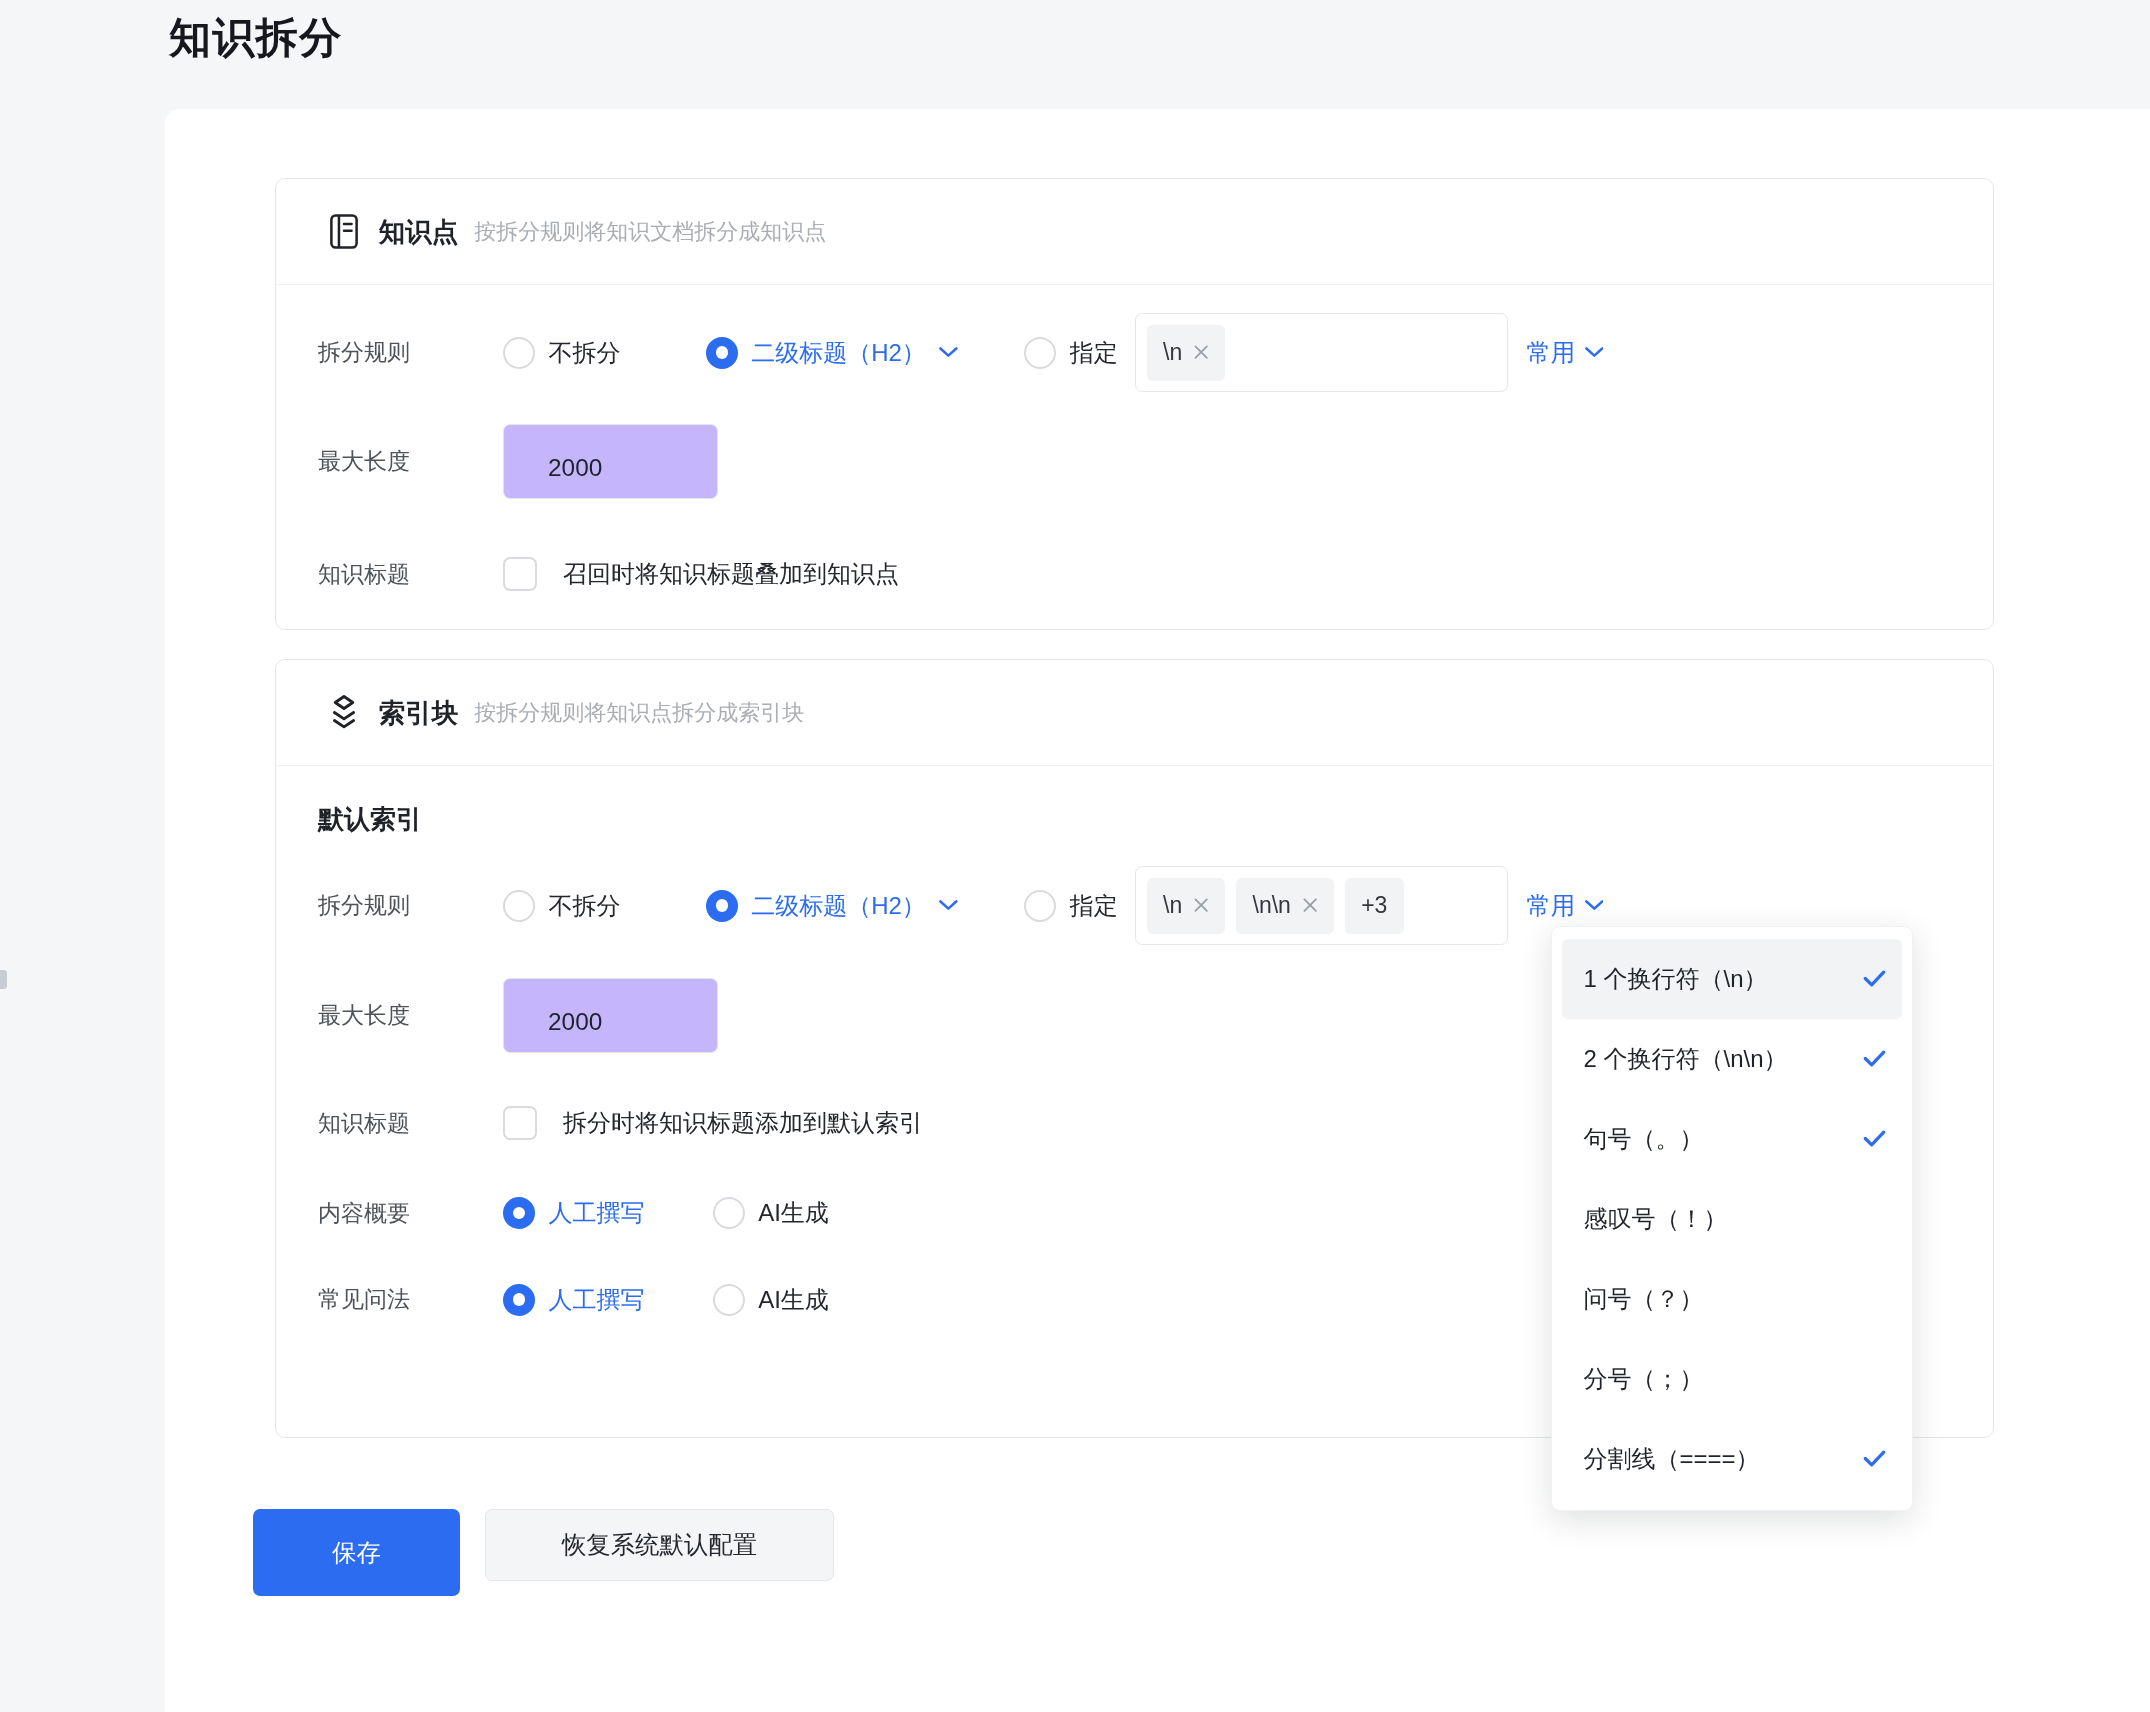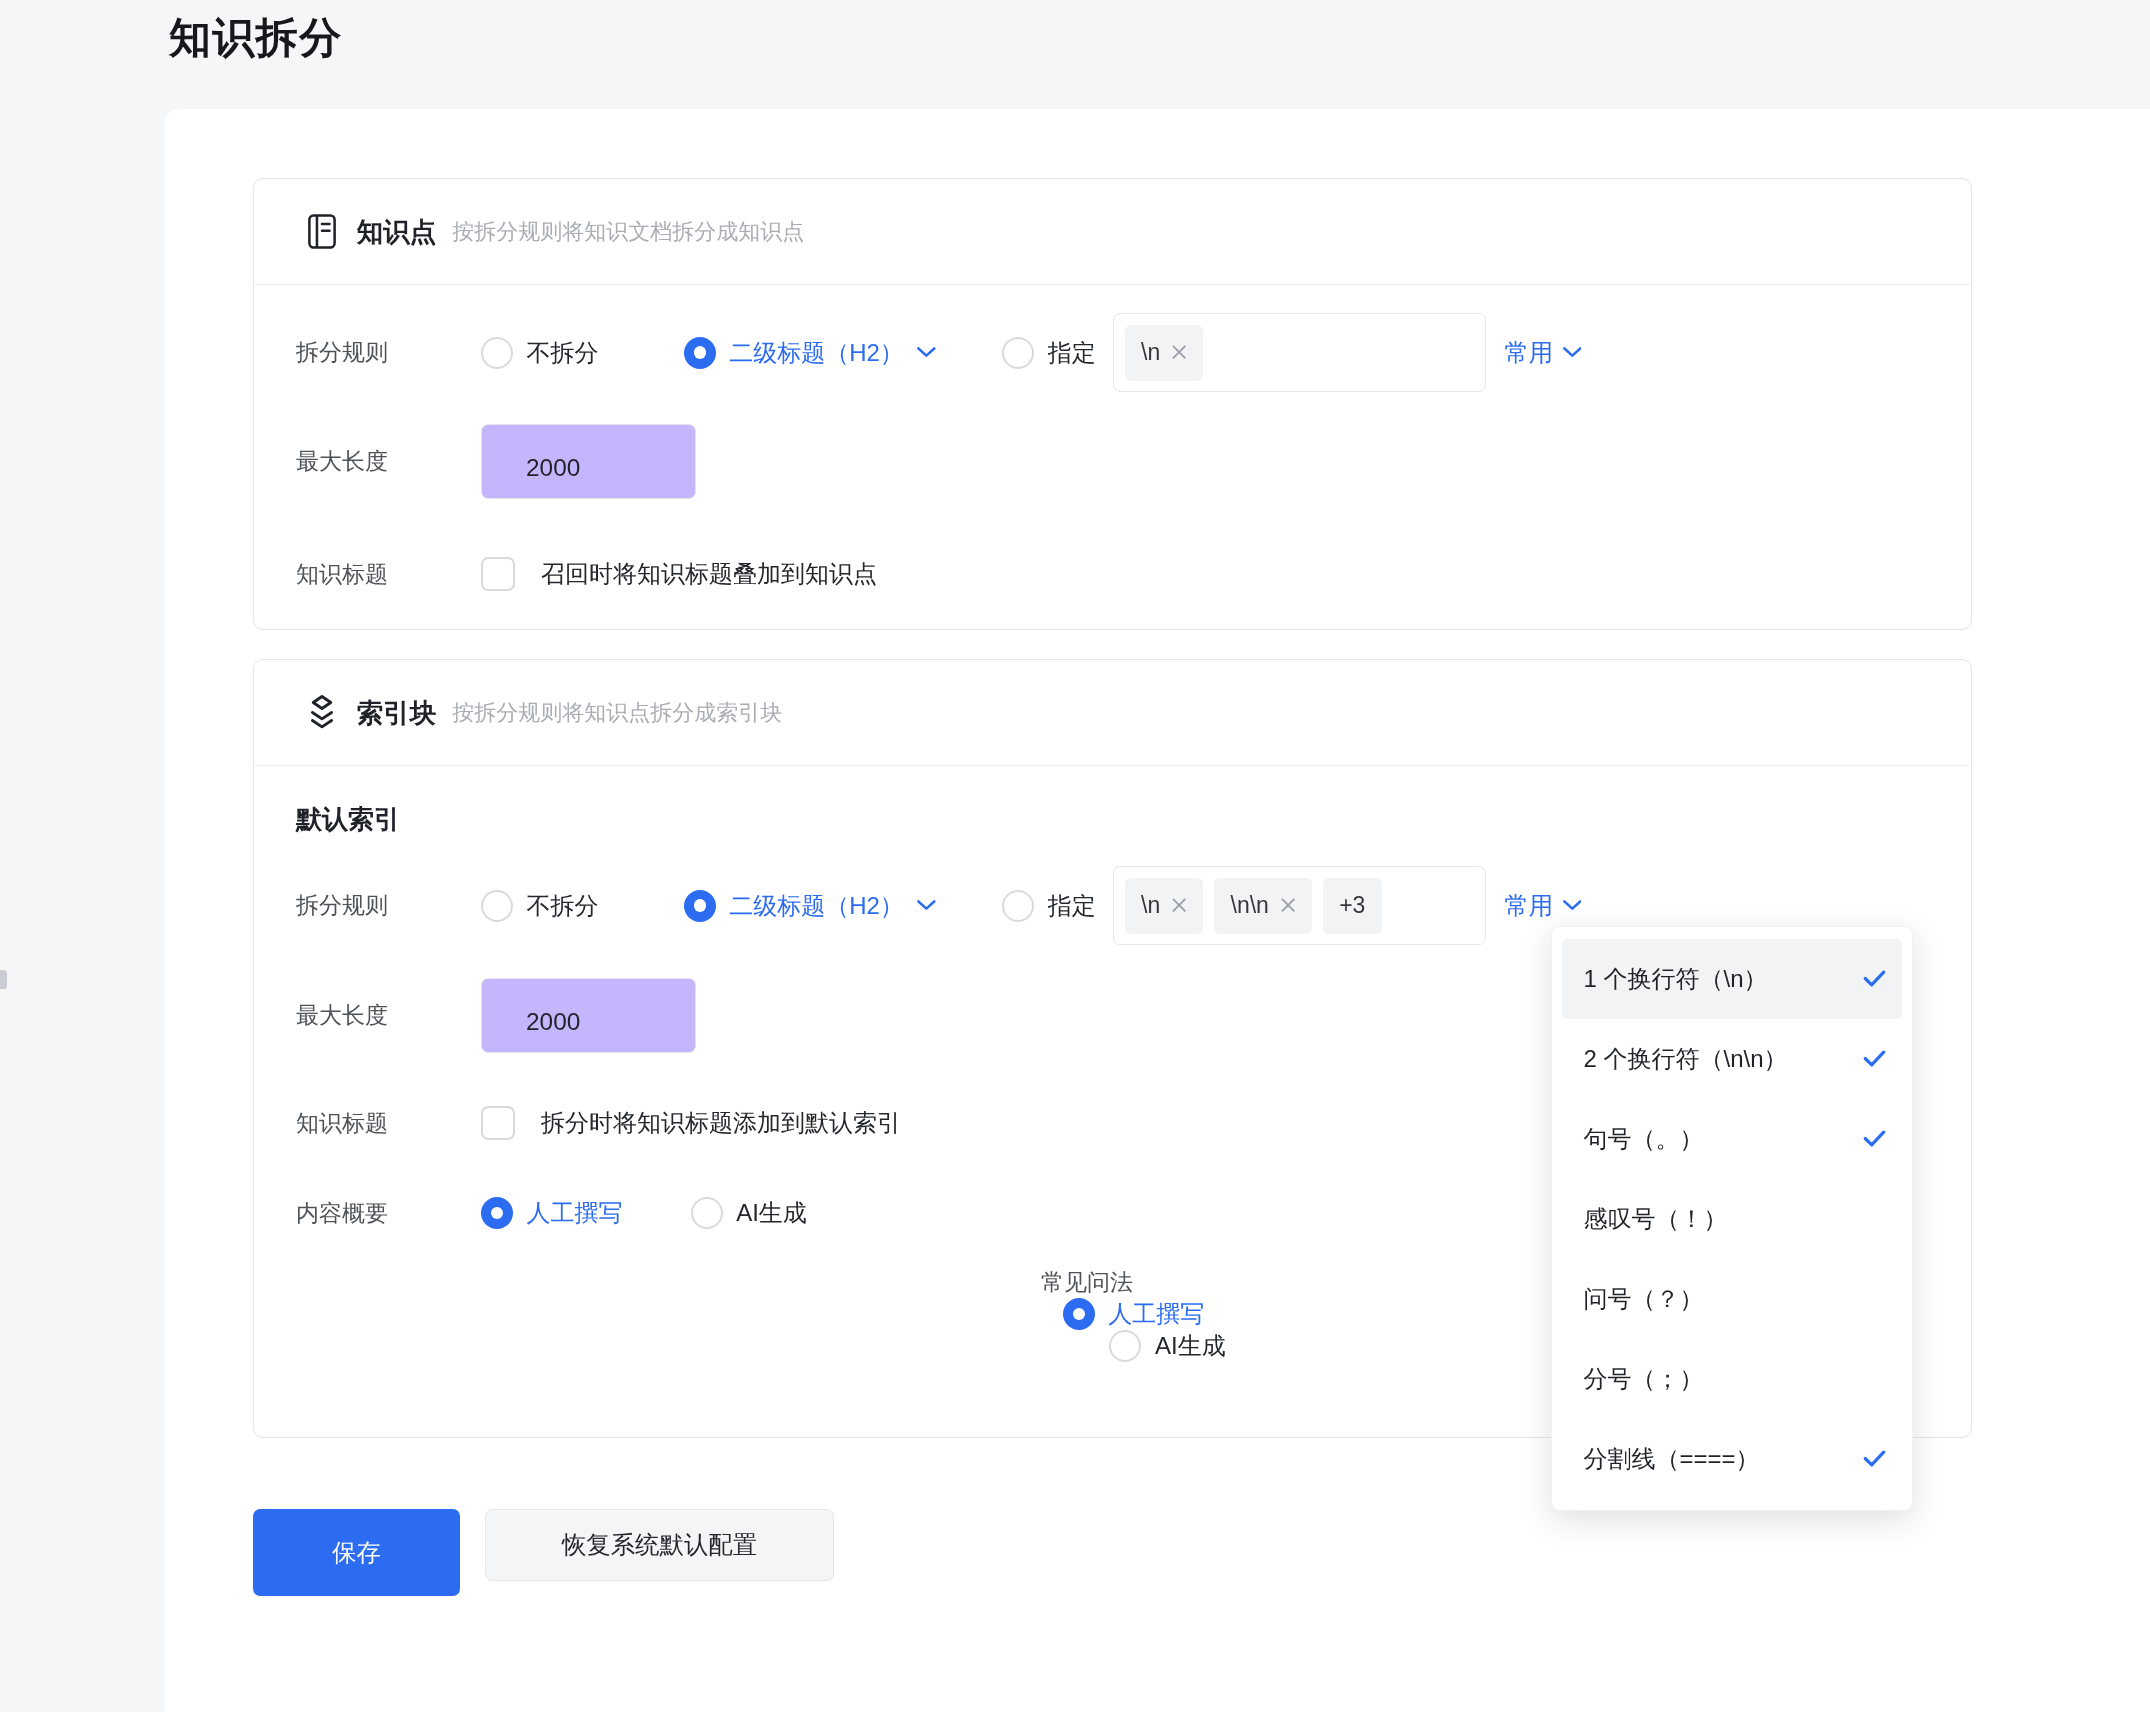--- a/index.html
+++ b/index.html
@@ -5,21 +5,21 @@
   html,body{margin:0;padding:0;}
   .screen{
     position:relative;width:2151px;height:1712px;overflow:hidden;
     background:#f5f6f8;color:#1f2329;
     font-family:"Liberation Sans","DejaVu Sans",sans-serif;
   }
   .panel{position:absolute;left:165px;top:109px;right:0;bottom:0;background:#ffffff;border-top-left-radius:14.3px;}
   .page-title{position:absolute;left:169px;top:10px;font-size:42px;font-weight:700;letter-spacing:1.4px;color:#16181d;}
   .edge-handle{position:absolute;left:0;top:970px;width:6.5px;height:18.7px;background:#c9ccd2;border-radius:0 3.6px 3.6px 0;}
 
-  .card{position:absolute;background:#fff;border:1.4px solid #e5e6eb;border-radius:10px;box-sizing:border-box;}
+  .card{position:absolute;background:#fff;border:1.4px solid #e5e6eb;border-radius:10px;box-sizing:border-box;margin-left:22px;}
   .card1{left:253px;top:178px;width:1719px;height:452px;}
   .card2{left:253px;top:659px;width:1719px;height:779px;}
   .card-header{height:105px;display:flex;align-items:center;padding-left:52px;border-bottom:1.4px solid #eef0f3;}
   .card-hicon{width:32px;height:37px;flex:none;display:flex;align-items:center;}
   .card-title{font-size:26.5px;font-weight:700;margin-left:18.7px;color:#1f2329;}
   .card-sub{font-size:22px;color:#a9adb4;margin-left:16px;}
   .card-body{padding-left:42px;}
 
   .frow{display:flex;align-items:center;}
   .flabel{width:185px;flex:none;font-size:23px;color:#4e5359;}
@@ -52,21 +52,21 @@
   
   .c1r1{margin-top:28px;height:79px;}
   .c1r2{margin-top:32px;height:75px;}
   .c1r3{margin-top:39px;height:72px;}
   .c2h1{margin-top:36px;}
   .c2r1{margin-top:29px;height:79px;}
   .c2r2{margin-top:33px;height:75px;}
   .c2h2{margin-top:44px;}
   .c2r3{margin-top:34px;height:72px;}
   .c2r4{margin-top:21.5px;height:65px;}
-  .c2r5{margin-top:21.5px;height:65px;flex-direction:column;}
+  .c2r5{margin-top:21.5px;height:65px;}
   .ml-opt2{margin-left:85px;}
   .ml-opt3{margin-left:66px;}
   .ml-opt2b{margin-left:68px;}
 
   .dropdown{position:absolute;left:1551px;top:926px;width:360px;background:#fff;border:0.7px solid #f0f1f4;
             border-radius:8.6px;box-shadow:0 8.6px 32px rgba(31,35,41,.14);padding:11.5px 0;z-index:9;}
   .dd-item{height:80px;margin:0 10px;padding:0 16px 0 21.5px;border-radius:5.7px;display:flex;
            align-items:center;justify-content:space-between;font-size:24px;color:#1f2329;cursor:pointer;}
   .dd-item.hl{background:#f2f3f5;}
   .dd-item .check{visibility:hidden;flex:none;}

